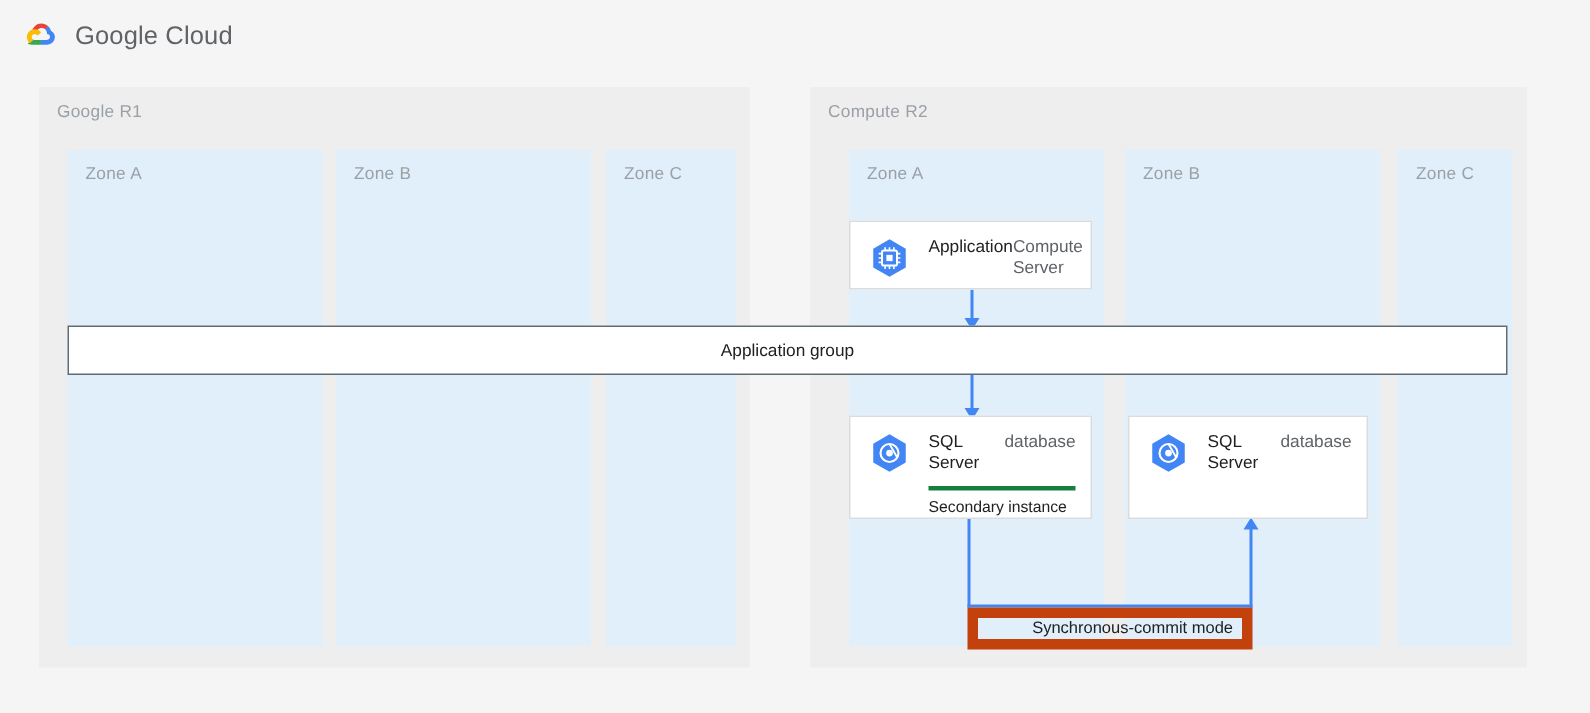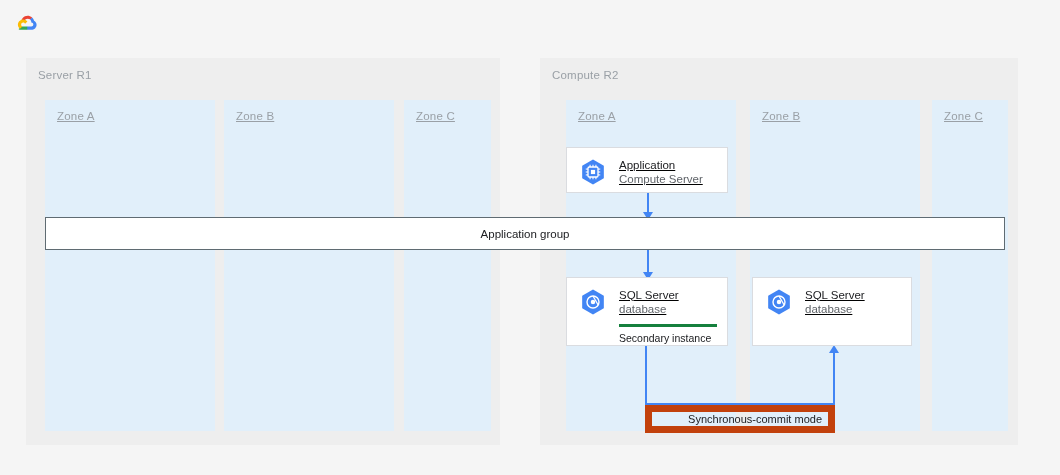--- a/index.html
+++ b/index.html
@@ -49,21 +49,20 @@
   .zone {
     position: absolute;
     background: #e1effa;
   }
   .zone-label {
     position: absolute;
     left: 12px; top: 10px;
     font-size: 11.5px;
     color: #9aa0a6;
     letter-spacing: .2px;
-    text-decoration: underline;
   }
 
   
   .avail-bar {
     position: absolute;
     background: #ffffff;
     border: 1px solid #5f6b72;
     display: flex; align-items: center; justify-content: center;
     z-index: 6;
   }
@@ -81,21 +80,21 @@
     display: flex;
     flex-direction: column;
   }
   .card-main {
     display: flex;
     align-items: center;
     padding: 9px 10px 7px 11px;
     gap: 11px;
   }
   .card-icon { width: 30px; height: 30px; flex: 0 0 auto; }
-  .card-text { display: flex; flex-direction: column; line-height: 1.25; text-decoration: underline; }
+  .card-text { display: flex; line-height: 1.25; }
   .card-title { font-size: 11.5px; color: #202124; }
   .card-sub   { font-size: 11.5px; color: #5f6368; }
   .card-foot {
     border-top: 3px solid #15803d;
     margin: 0 10px 0 52px;
     padding: 5px 0 6px 0;
     font-size: 10.5px;
     color: #202124;
     white-space: nowrap;
   }
@@ -138,24 +137,25 @@
 
 <div id="canvas">
 
   <div class="header">
     <svg class="gc-logo" viewBox="0 0 32 26">
       <path d="M20.2 7.4 L22.0 5.6 L22.1 4.8 C18.8 1.8 13.6 2.1 10.7 5.6 C9.9 6.5 9.3 7.7 9.0 8.9 L9.7 8.8 L13.3 8.2 L13.6 7.9 C15.2 6.2 17.9 6.0 19.7 7.3 Z" fill="#ea4335"></path>
       <path d="M24.7 8.9 C24.3 7.4 23.5 6.0 22.3 4.9 L19.7 7.4 C20.7 8.2 21.3 9.5 21.3 10.8 L21.3 11.3 C22.7 11.3 23.8 12.4 23.8 13.7 C23.8 15.1 22.7 16.2 21.3 16.2 L16.3 16.2 L15.8 16.7 L15.8 19.6 L16.3 20.1 L21.3 20.1 C24.9 20.1 27.8 17.3 27.8 13.8 C27.8 11.7 26.6 9.9 24.7 8.9 Z" fill="#4285f4"></path>
       <path d="M11.3 20.1 L16.3 20.1 L16.3 16.2 L11.3 16.2 C10.9 16.2 10.6 16.1 10.3 16.0 L9.6 16.2 L6.0 18.7 L5.7 19.4 C6.8 20.3 8.0 20.1 11.3 20.1 Z" fill="#34a853"></path>
       <path d="M11.3 7.4 C7.7 7.4 4.8 10.3 4.8 13.8 C4.8 15.8 5.8 17.7 7.4 18.9 L10.3 16.0 C9.4 15.6 8.8 14.7 8.8 13.8 C8.8 12.4 9.9 11.3 11.3 11.3 C12.3 11.3 13.2 11.9 13.6 12.8 L16.5 9.9 C15.3 8.4 13.4 7.4 11.3 7.4 Z" fill="#fbbc04"></path>
     </svg>
+    <div class="gc-wordmark">Google Cloud</div>
   </div>
 
   <div class="region" style="left:26px; top:58px; width:474px; height:387px;">
-    <div class="region-label">Server R1</div>
+    <div class="region-label">Google R1</div>
   </div>
   <div class="zone" style="left:45px; top:100px; width:170px; height:331px;">
     <div class="zone-label">Zone A</div>
   </div>
   <div class="zone" style="left:224px; top:100px; width:170px; height:331px;">
     <div class="zone-label">Zone B</div>
   </div>
   <div class="zone" style="left:404px; top:100px; width:87px; height:331px;">
     <div class="zone-label">Zone C</div>
   </div>

